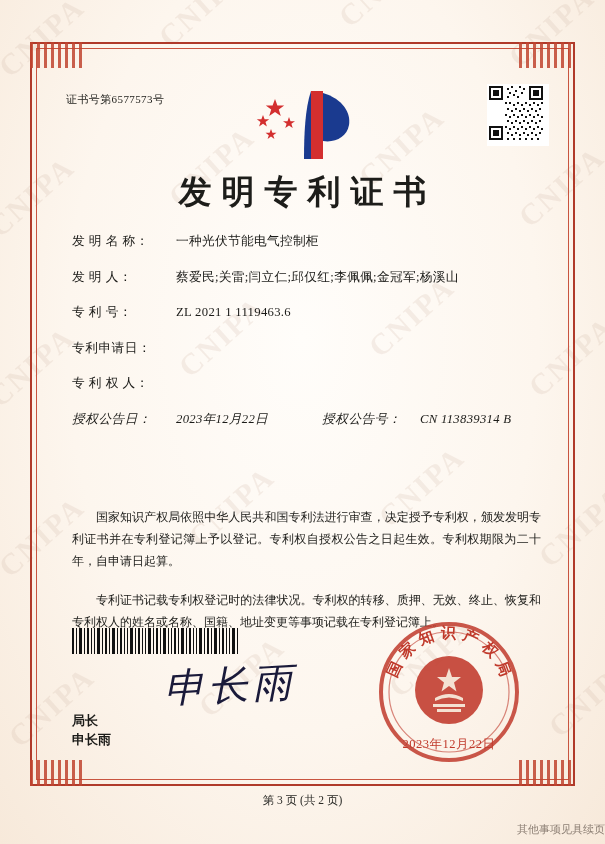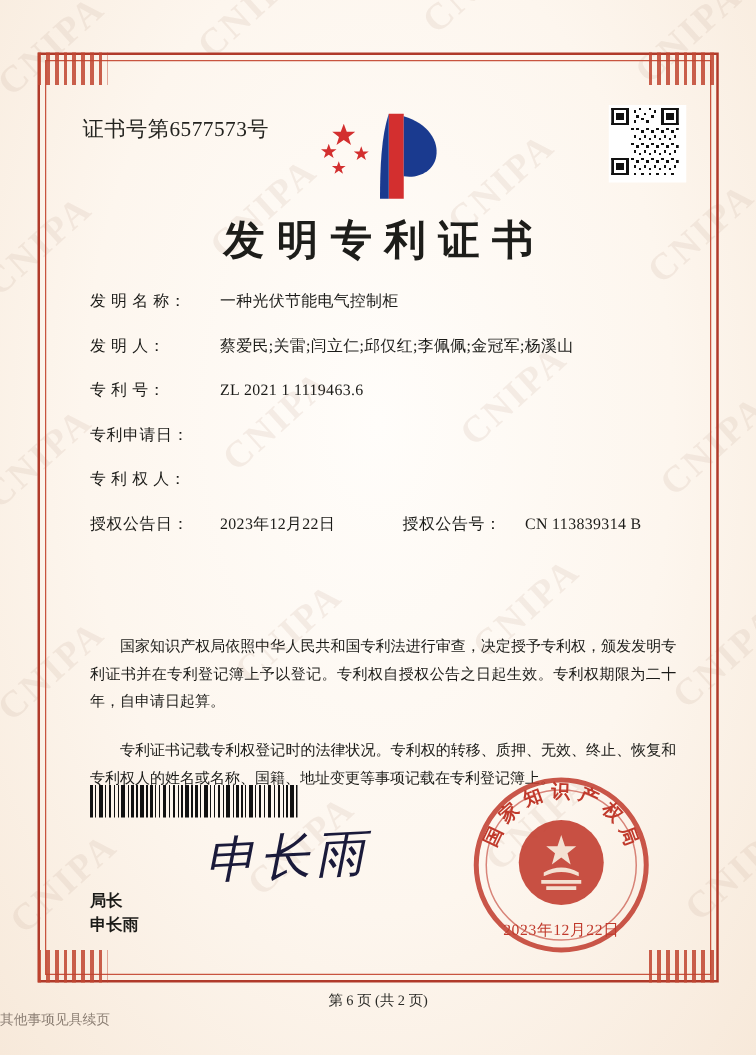--- a/index.html
+++ b/index.html
@@ -74,21 +74,21 @@
     position: absolute;
     left: 46px; top: 58px; right: 46px; bottom: 72px;
     z-index: 4;
   }
 
   .cert-no {
     position: absolute;
     left: 20px;
     top: 34px;
     font-family: "Liberation Serif", serif;
-    font-size: 17px;
+    font-size: 11px;
     color: #23231f;
     letter-spacing: 0.4px;
   }
 
   .qr {
     position: absolute;
     right: 10px;
     top: 26px;
     width: 58px;
     height: 58px;
@@ -147,20 +147,21 @@
     display: flex;
     align-items: baseline;
     margin-bottom: 18.5px;
     font-family: "Liberation Serif", serif;
     font-size: 12.7px;
     color: #1b1b18;
   }
   .half {
     display: flex;
     align-items: baseline;
+    font-style: italic;
   }
   .half.left { width: 250px; flex: none; }
   .half .field-label { width: 104px; }
   .half.right .field-label { width: 98px; }
 
   .paras {
     position: absolute;
     left: 26px;
     right: 18px;
     top: 432px;
@@ -232,22 +233,22 @@
     bottom: 36px;
     text-align: center;
     font-family: "Liberation Serif", serif;
     font-size: 11.5px;
     color: #2a2a26;
     z-index: 5;
   }
   .footnote {
     position: absolute;
     left: 0; right: 0;
-    bottom: 21px;
-    text-align: left;
+    bottom: 7px;
+    text-align: right;
     font-family: Liberation Sans, sans-serif;
     font-size: 11px;
     color: #8c7f74;
     z-index: 5;
   }
 </style>
 </head>
 <body>
 
 <div class="page">
@@ -518,16 +519,16 @@
         <text font-family="Liberation Serif, serif" font-size="15" font-weight="bold" fill="#c0392b" letter-spacing="6">
           <textPath href="#sealArcTop" startOffset="8%">国家知识产权局</textPath>
         </text>
       </svg>
     </div>
 
     <div class="seal-date">2023年12月22日</div>
 
   </div>
 
-  <div class="footer">第 6 页 (共 2 页)</div>
+  <div class="footer">第 3 页 (共 2 页)</div>
   <div class="footnote">其他事项见具续页</div>
 
 </div>
 
 </body></html>

